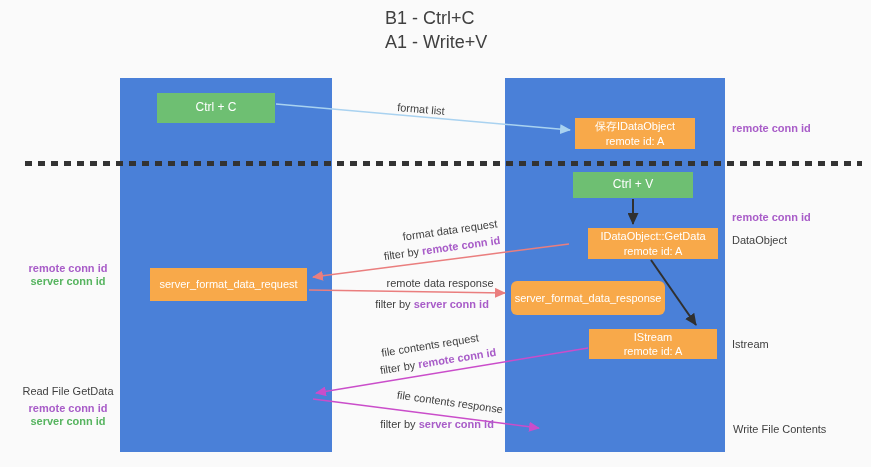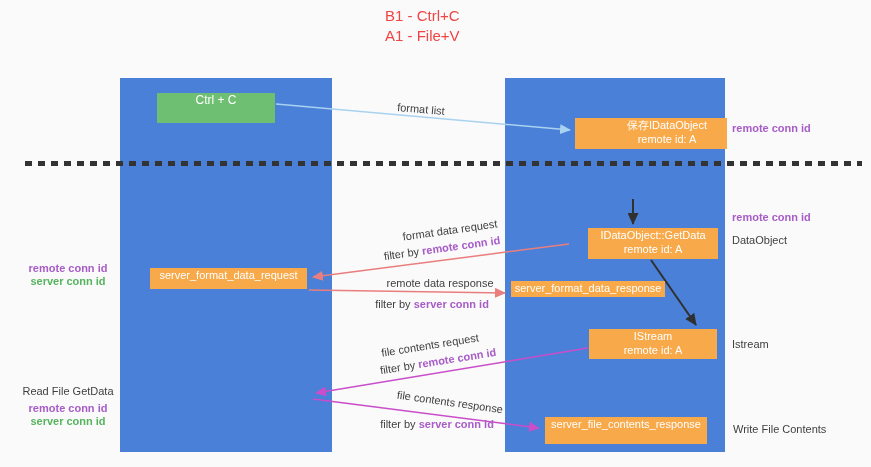--- a/index.html
+++ b/index.html
@@ -11,29 +11,29 @@
     overflow:hidden;
   }
   .lifeline{
     position:absolute;top:78px;height:374px;
     background:var(--lifeline-blue,#4a80d8);
     z-index:1;
   }
   #arrow-layer{position:absolute;left:0;top:0;width:871px;height:467px;z-index:2;pointer-events:none;}
   .title{
     position:absolute;left:385px;top:6px;
-    font-size:15px;line-height:1.35;color:#ef4444;z-index:4;
+    font-size:18px;line-height:1.35;color:#404040;z-index:4;
   }
   .col-header{
     position:absolute;top:50px;text-align:center;
     font-size:12px;line-height:1.2;color:#4d4d4d;z-index:4;
   }
   .node{
     position:absolute;z-index:3;
-    display:flex;flex-direction:column;align-items:center;justify-content:flex-start;
+    display:flex;flex-direction:column;align-items:center;justify-content:center;
     color:#fff;font-size:11px;line-height:1.3;text-align:center;white-space:nowrap;
   }
   .node.green{background:var(--box-green,#6ebf72);font-size:12px;}
   .node.orange{background:var(--box-orange,#f8a94a);}
   .dashed-line{
     position:absolute;left:25px;top:161px;width:837px;height:5px;z-index:3;
     background:repeating-linear-gradient(90deg,#333 0 7px,transparent 7px 13px);
   }
   .flow-label{
     position:absolute;z-index:4;font-size:11px;color:var(--text-dark,#3f3f3f);
@@ -55,21 +55,21 @@
   .fill-magenta{fill:var(--arrow-magenta,#ca4dca);}
   .fill-black{fill:var(--arrow-black,#303030);}
 </style>
 </head>
 <body>
 
 <div id="canvas">
 
   <div class="title">
     <div>B1 - Ctrl+C</div>
-    <div>A1 - File+V</div>
+    <div>A1 - Write+V</div>
   </div>
 
 
   <div class="lifeline" style="left:120px;width:212px;"></div>
   <div class="lifeline" style="left:505px;width:220px;"></div>
 
   <svg id="arrow-layer">
     <defs>
       <marker id="m-blue" markerUnits="userSpaceOnUse" markerWidth="12" markerHeight="10" refX="10" refY="5" orient="auto">
         <path d="M0,0 L11,5 L0,10 Z" class="fill-blue"></path>
@@ -91,40 +91,40 @@
     <line x1="309" y1="290" x2="505" y2="293" class="stroke-salmon" stroke-width="1.5" marker-end="url(#m-salmon)"></line>
     <line x1="588" y1="348" x2="316" y2="393" class="stroke-magenta" stroke-width="1.5" marker-end="url(#m-magenta)"></line>
     <line x1="313" y1="399" x2="539" y2="428" class="stroke-magenta" stroke-width="1.5" marker-end="url(#m-magenta)"></line>
   </svg>
 
   <div class="dashed-line"></div>
 
   <div class="node green" style="left:157px;top:93px;width:118px;height:30px;">
     <span>Ctrl + C</span>
   </div>
-  <div class="node orange" style="left:575px;top:118px;width:120px;height:31px;padding-left:32px;">
+  <div class="node orange" style="left:575px;top:118px;width:120px;height:31px;">
     <span>保存IDataObject</span>
     <span>remote id: A</span>
+  </div>
+  <div class="node green" style="left:573px;top:172px;width:120px;height:26px;">
+    <span>Ctrl + V</span>
   </div>
   <div class="node orange" style="left:570px;top:228px;width:130px;height:31px;margin-left:18px;">
     <span>IDataObject::GetData</span>
     <span>remote id: A</span>
   </div>
-  <div class="node orange" style="left:150px;top:268px;width:157px;height:21px;">
+  <div class="node orange" style="left:150px;top:268px;width:157px;height:33px;">
     <span>server_format_data_request</span>
   </div>
-  <div class="node orange" style="left:511px;top:281px;width:154px;height:16px;">
+  <div class="node orange" style="left:511px;top:281px;width:154px;height:34px;border-radius:6px;">
     <span>server_format_data_response</span>
   </div>
   <div class="node orange" style="left:589px;top:329px;width:128px;height:30px;">
     <span>IStream</span>
     <span>remote id: A</span>
-  </div>
-  <div class="node orange" style="left:545px;top:417px;width:162px;height:27px;">
-    <span>server_file_contents_response</span>
   </div>
 
   <div class="flow-label" style="left:421px;top:109px;transform:translate(-50%,-50%) rotate(5deg);">format list</div>
 
   <div class="flow-label" style="left:450px;top:230px;transform:translate(-50%,-50%) rotate(-8deg);">format data request</div>
   <div class="flow-label" style="left:442px;top:248px;transform:translate(-50%,-50%) rotate(-8deg);">
     <span>filter by</span>
     <span class="purple">remote conn id</span>
   </div>
 

